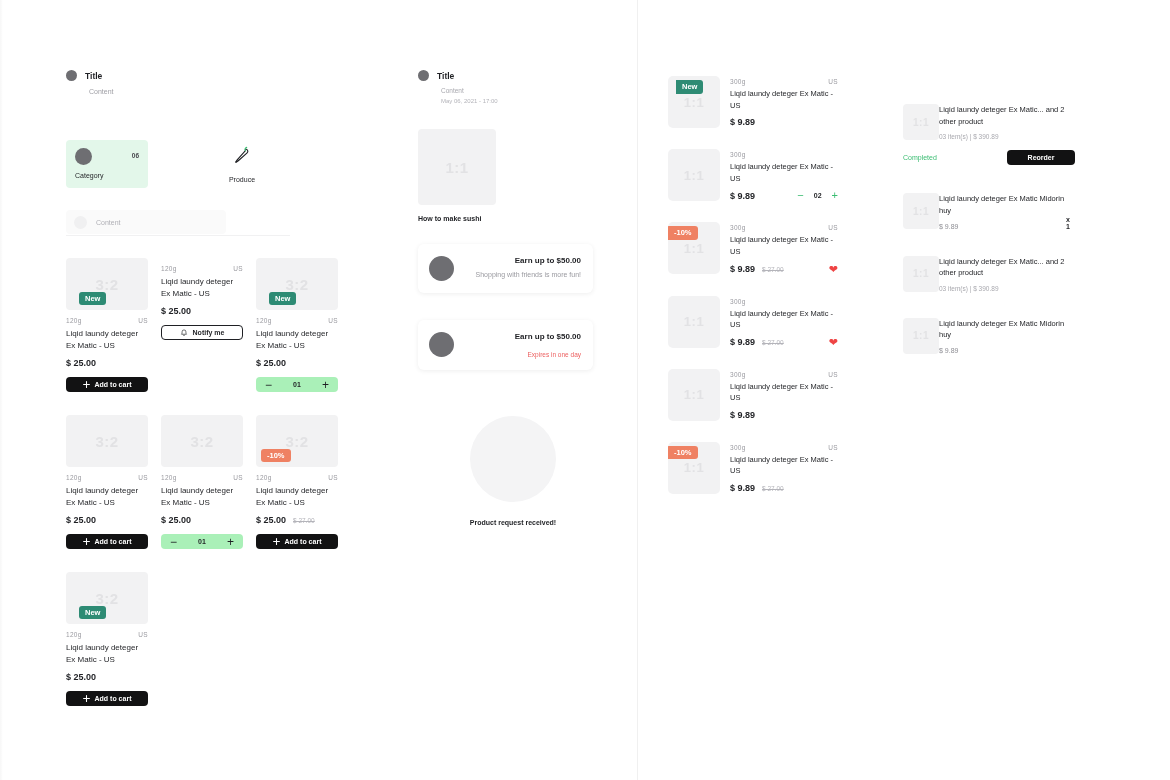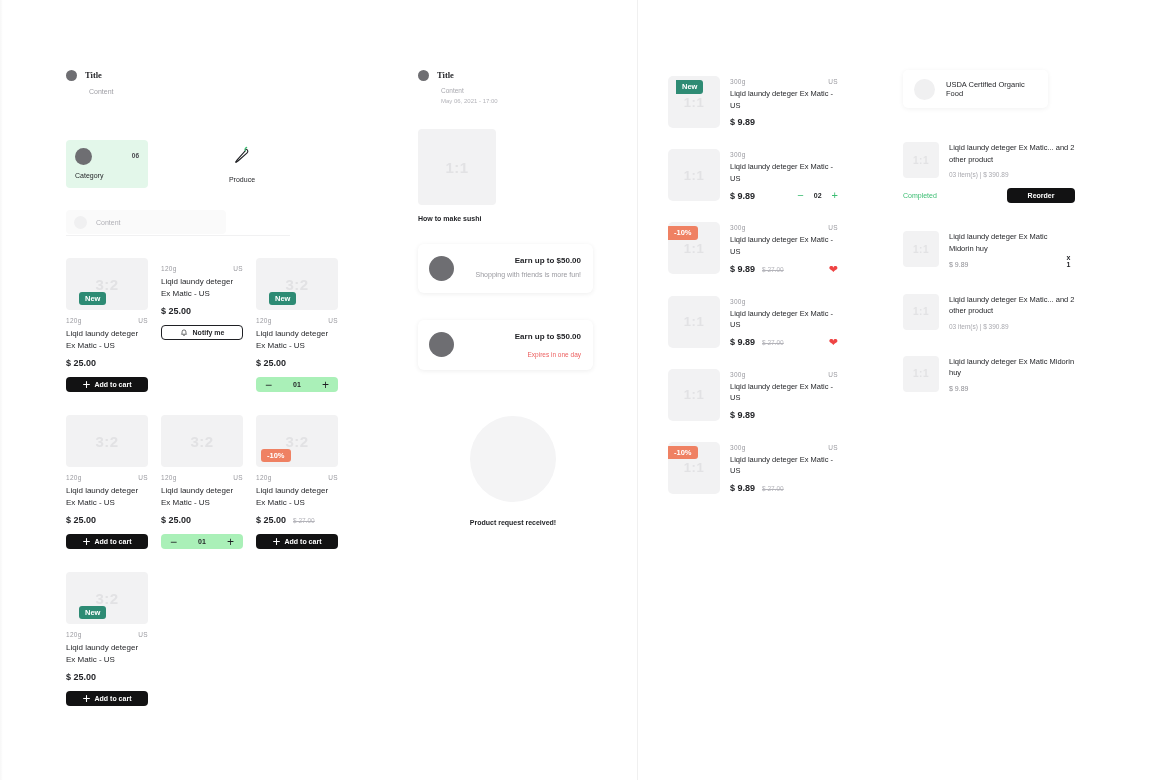--- a/index.html
+++ b/index.html
@@ -70,21 +70,21 @@
     background: #aaf0b8; border-radius: 4px; height: 15px;
     display: flex; align-items: center; justify-content: space-between;
     padding: 0 9px; cursor: default;
   }
   .stepper .sgn { font-size: 12px; color: #1f2024; line-height: 1; cursor: pointer; }
   .stepper .qty { font-size: 7px; font-weight: 700; color: #1f2024; }
 
   
   .c1 { position: absolute; left: 66px; top: 70px; width: 290px; }
 
-  .head-row { display: flex; gap: 8px; font-family: Liberation Serif, serif; }
+  .head-row { display: flex; align-items: center; gap: 8px; }
   .head-row .dot { width: 11px; height: 11px; }
   .head-title { font-size: 8.5px; font-weight: 700; }
   .head-sub { font-size: 7px; color: #a0a0a6; margin: 7px 0 0 23px; }
 
   .cat-strip { position: absolute; left: 66px; top: 140px; display: flex; gap: 0; }
   .cat-card {
     width: 82px; height: 48px; background: #e3f7ea; border-radius: 4px;
     position: relative; padding: 8px 9px;
   }
   .cat-card .c-av { width: 17px; height: 17px; }
@@ -162,21 +162,21 @@
   
   .c4 { position: absolute; left: 903px; top: 70px; width: 175px; }
   .cert-card {
     width: 145px; height: 38px; background: #fff; border-radius: 5px;
     box-shadow: 0 1px 5px rgba(0,0,0,.06);
     display: flex; align-items: center; gap: 11px; padding: 0 11px;
   }
   .cert-card .cc-av { width: 21px; height: 21px; flex: 0 0 21px; }
   .cert-card .cc-lbl { font-size: 7.5px; }
 
-  .order { display: flex; gap: 10px; align-items: flex-start; }
+  .order { display: flex; align-items: flex-start; }
   .order .o-img { width: 36px; height: 36px; border-radius: 4px; flex: 0 0 36px; }
   .order .o-img .ph-label { font-size: 10px; }
   .order .o-title { font-size: 7.5px; line-height: 1.55; }
   .order .o-meta { font-size: 6.5px; color: #a8a8ae; margin-top: 6px; }
   .order .o-price { font-size: 7px; color: #8d8d93; margin-top: 6px; }
   .order-actions {
     display: flex; align-items: center; justify-content: space-between;
     margin-top: 10px; width: 172px;
   }
   .status-ok { font-size: 7px; color: #3bbd72; font-weight: 500; }
@@ -527,24 +527,20 @@
           <div class="l-title">Liqid laundy deteger Ex Matic - US</div>
           <div class="l-footer">
             <span class="price">$ 9.89</span>
             <span class="price-old">$ 27.00</span>
           </div>
         </div>
       </div>
     </div>
 
   <div class="c4">
-    <div class="cert-card">
-      <div class="avatar-light cc-av"></div>
-      <div class="cc-lbl">USDA Certified Organic Food</div>
-    </div>
 
     <div style="margin-top:34px;">
       <div class="order">
         <div class="ph o-img">
           <div class="ph-label">1:1</div>
         </div>
         <div style="flex:1 1 auto;">
           <div class="o-title">Liqid laundy deteger Ex Matic... and 2 other product</div>
           <div class="o-meta">03 item(s) | $ 390.89</div>
         </div>

